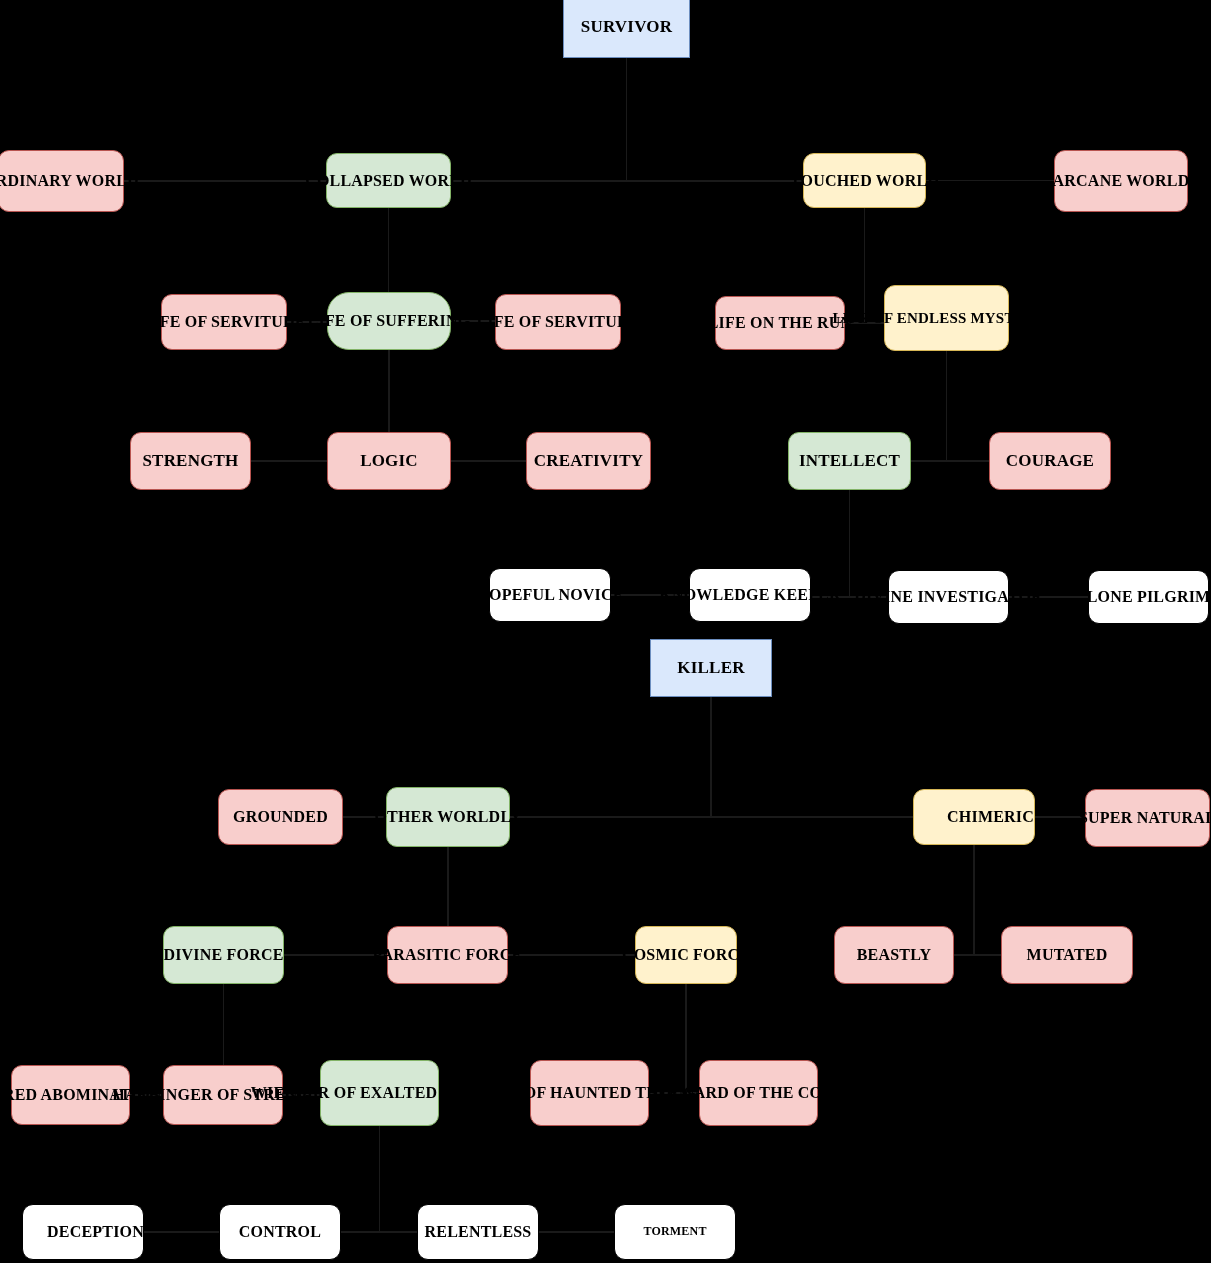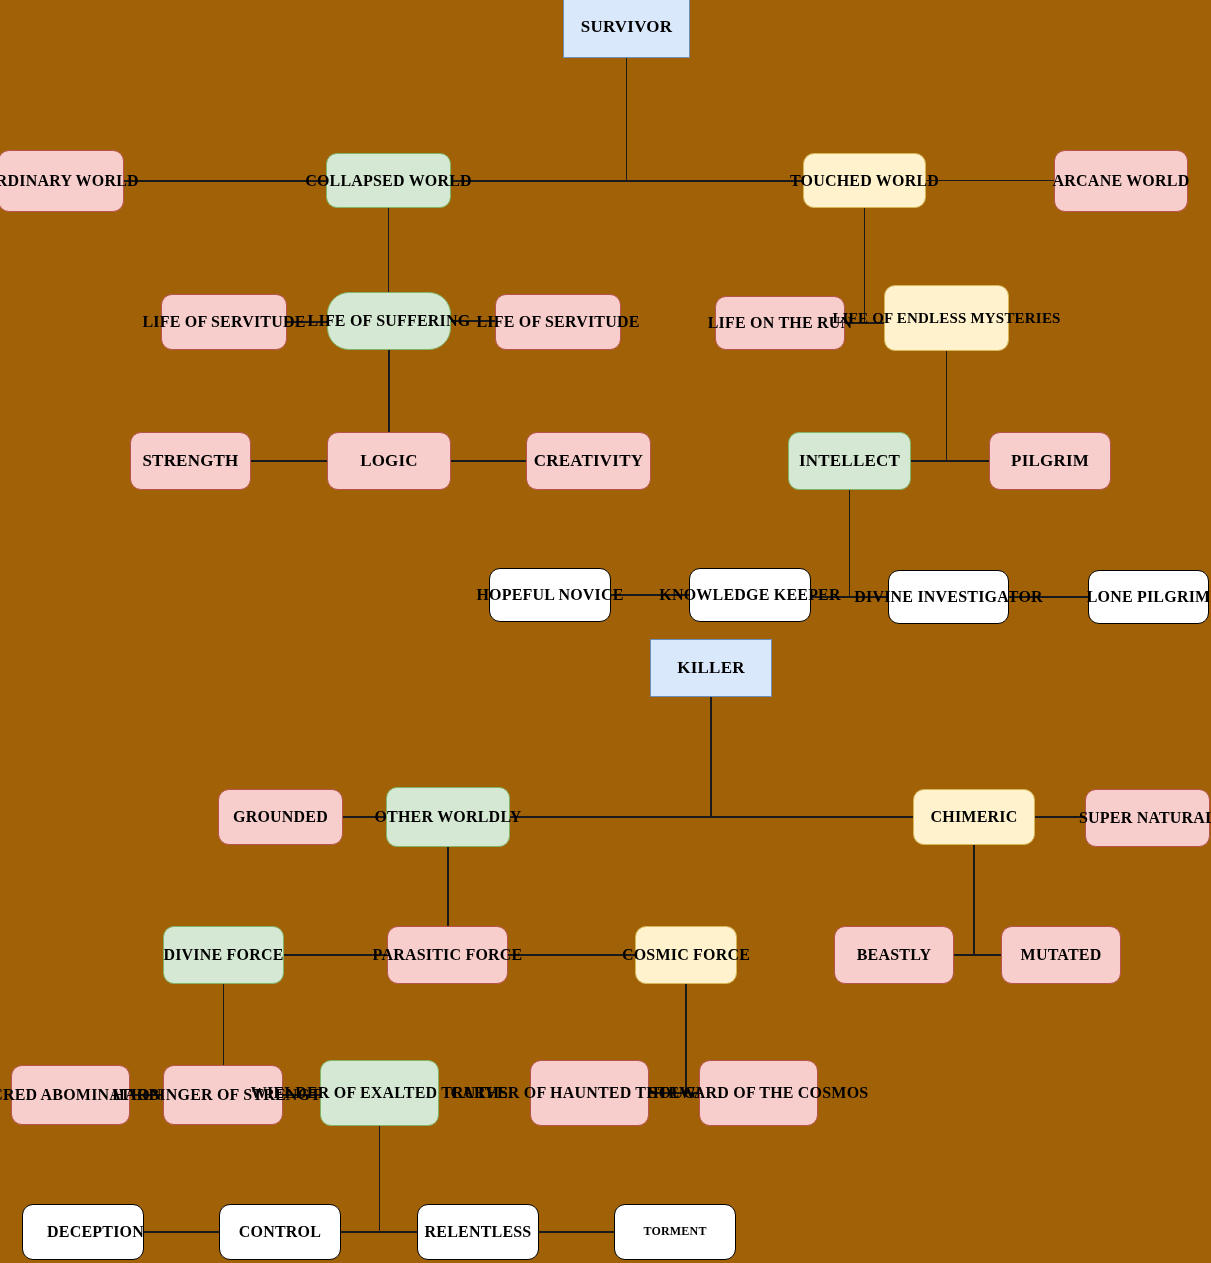--- a/index.html
+++ b/index.html
@@ -4,21 +4,21 @@
 <style>
   html, body {
     margin: 0;
     padding: 0;
     background: #ffffff;
   }
   #canvas {
     position: relative;
     width: 1211px;
     height: 1263px;
-    background: #a16207;
+    background: #000000;
     overflow: hidden;
     font-family: "Liberation Serif", "DejaVu Serif", serif;
   }
   .edge {
     position: absolute;
     background: #1a1a1a;
   }
   .edge.h { height: 1.6px; }
   .edge.v { width: 1.6px; }
 
@@ -127,21 +127,21 @@
       <div class="node pal-pink shape-round" style="left: 327px; top: 432px; width: 124px; height: 58px; font-size: 17px;">
         <span>LOGIC</span>
       </div>
       <div class="node pal-pink shape-round" style="left: 526px; top: 432px; width: 125px; height: 58px; font-size: 17px;">
         <span>CREATIVITY</span>
       </div>
       <div class="node pal-green shape-round" style="left: 788px; top: 432px; width: 123px; height: 58px; font-size: 17px;">
         <span>INTELLECT</span>
       </div>
       <div class="node pal-pink shape-round" style="left: 989px; top: 432px; width: 122px; height: 58px; font-size: 17px;">
-        <span>PILGRIM</span>
+        <span>COURAGE</span>
       </div>
       <div class="node pal-white shape-round" style="left: 489px; top: 568px; width: 122px; height: 54px; font-size: 16px;">
         <span>HOPEFUL NOVICE</span>
       </div>
       <div class="node pal-white shape-round" style="left: 689px; top: 568px; width: 122px; height: 54px; font-size: 16px;">
         <span>KNOWLEDGE KEEPER</span>
       </div>
       <div class="node pal-white shape-round" style="left: 888px; top: 570px; width: 121px; height: 54px; font-size: 16px;">
         <span>DIVINE INVESTIGATOR</span>
       </div>
@@ -150,39 +150,39 @@
       </div>
       <div class="node pal-blue shape-rect" style="left: 650px; top: 639px; width: 122px; height: 58px; font-size: 17px;">
         <span>KILLER</span>
       </div>
       <div class="node pal-pink shape-round" style="left: 218px; top: 789px; width: 125px; height: 56px; font-size: 16px;">
         <span>GROUNDED</span>
       </div>
       <div class="node pal-green shape-round" style="left: 386px; top: 787px; width: 124px; height: 60px; font-size: 16px;">
         <span>OTHER WORLDLY</span>
       </div>
-      <div class="node pal-yellow shape-round" style="left: 913px; top: 789px; width: 122px; height: 56px; font-size: 16px;">
+      <div class="node pal-yellow shape-round" style="left: 913px; top: 789px; width: 122px; height: 56px; font-size: 16px; justify-content: flex-end;">
         <span>CHIMERIC</span>
       </div>
       <div class="node pal-pink shape-round" style="left: 1085px; top: 789px; width: 125px; height: 58px; font-size: 16px;">
         <span>SUPER NATURAL</span>
       </div>
       <div class="node pal-green shape-round" style="left: 163px; top: 926px; width: 121px; height: 58px; font-size: 16px;">
         <span>DIVINE FORCE</span>
       </div>
       <div class="node pal-pink shape-round" style="left: 387px; top: 926px; width: 121px; height: 58px; font-size: 16px;">
         <span>PARASITIC FORCE</span>
       </div>
       <div class="node pal-yellow shape-round" style="left: 635px; top: 926px; width: 102px; height: 58px; font-size: 16px;">
         <span>COSMIC FORCE</span>
       </div>
       <div class="node pal-pink shape-round" style="left: 834px; top: 926px; width: 120px; height: 58px; font-size: 16px;">
         <span>BEASTLY</span>
       </div>
-      <div class="node pal-pink shape-round" style="left: 1001px; top: 926px; width: 120px; height: 58px; font-size: 16px;">
+      <div class="node pal-pink shape-round" style="left: 1001px; top: 926px; width: 132px; height: 58px; font-size: 16px;">
         <span>MUTATED</span>
       </div>
       <div class="node pal-pink shape-round" style="left: 11px; top: 1065px; width: 119px; height: 60px; font-size: 16px;">
         <span>SACRED ABOMINATIONS</span>
       </div>
       <div class="node pal-pink shape-round" style="left: 163px; top: 1065px; width: 120px; height: 60px; font-size: 16px;">
         <span>HARBINGER OF STRENGTH</span>
       </div>
       <div class="node pal-green shape-round" style="left: 320px; top: 1060px; width: 119px; height: 66px; font-size: 16px;">
         <span>WIELDER OF EXALTED TRUTHS</span>

